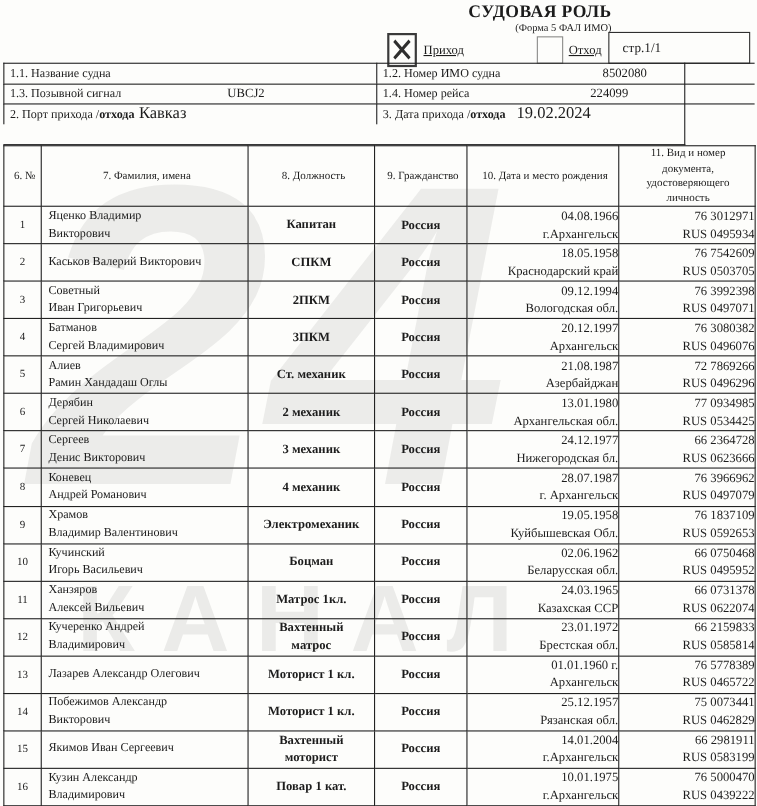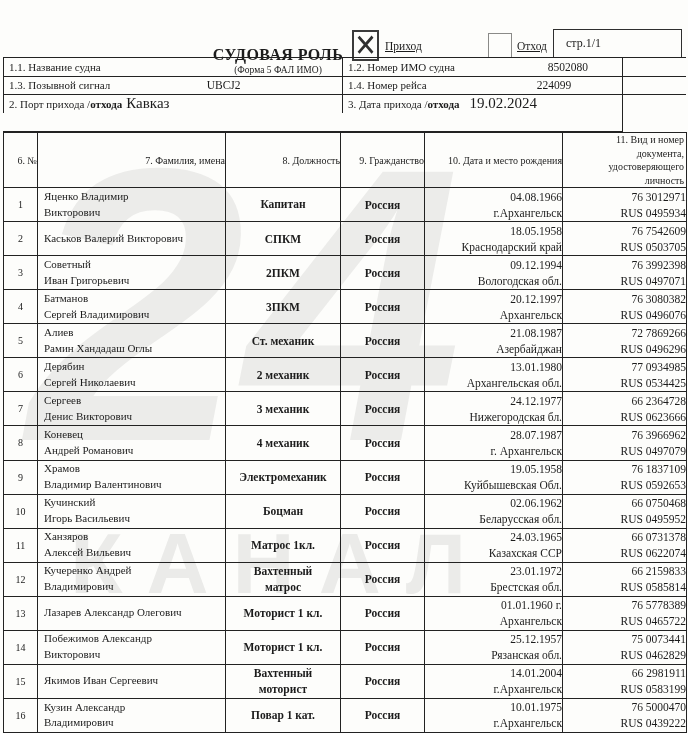--- a/index.html
+++ b/index.html
@@ -30,21 +30,21 @@
     font-family:"Liberation Sans", sans-serif;
     font-weight:bold;
     font-size:86px; line-height:1;
     letter-spacing:24px;
     color:rgba(90,90,90,0.11);
   }
 
   .content { position:relative; z-index:1; }
 
   
-  .doc-header { position:absolute; top:2px; left:0; width:556px; text-align:center;margin-top:44px; }
+  .doc-header { position:absolute; top:2px; left:0; width:556px; text-align:right; }
   .doc-title { font-size:16px; font-weight:bold; letter-spacing:0.4px; }
   .doc-subtitle { font-size:9.5px; margin-top:1px; }
 
   .chk-box {
     position:absolute;
     border:2px solid #3a3a3a;
     background:transparent;
     text-align:center;
   }
   .chk-arrival { left:352px; top:30px; width:27px; height:31px; }
@@ -87,21 +87,21 @@
     border-collapse:collapse; table-layout:fixed;
     background:transparent;
   }
   table.crew th, table.crew td {
     border:1px solid #222;
     vertical-align:middle;
     overflow:hidden;
   }
   table.crew thead tr { height:52px; }
   table.crew th {
-    font-weight:normal; font-size:10px; text-align:right; padding-left:4px;margin-left:10px;
+    font-weight:normal; font-size:10px; text-align:center; padding-left:4px;margin-left:10px;
   }
   th.h-doc { text-align:center; padding:0 2px; white-space:pre-line; font-size:9.5px; line-height:1.35; }
   table.crew tbody tr { height:34px; }
   td.c-num  { text-align:center; font-size:10px; }
   td.c-name { padding-left:6px; font-size:11px; white-space:pre-line; line-height:1.45; }
   td.c-pos  { text-align:center; font-weight:bold; font-size:11.5px; white-space:pre-line; line-height:1.4; }
   td.c-cit  { text-align:center; font-weight:bold; font-size:11.5px; }
   td.c-two  { text-align:right; font-size:11.5px; }
   td.c-two span { display:block; line-height:16px; }
 </style>

